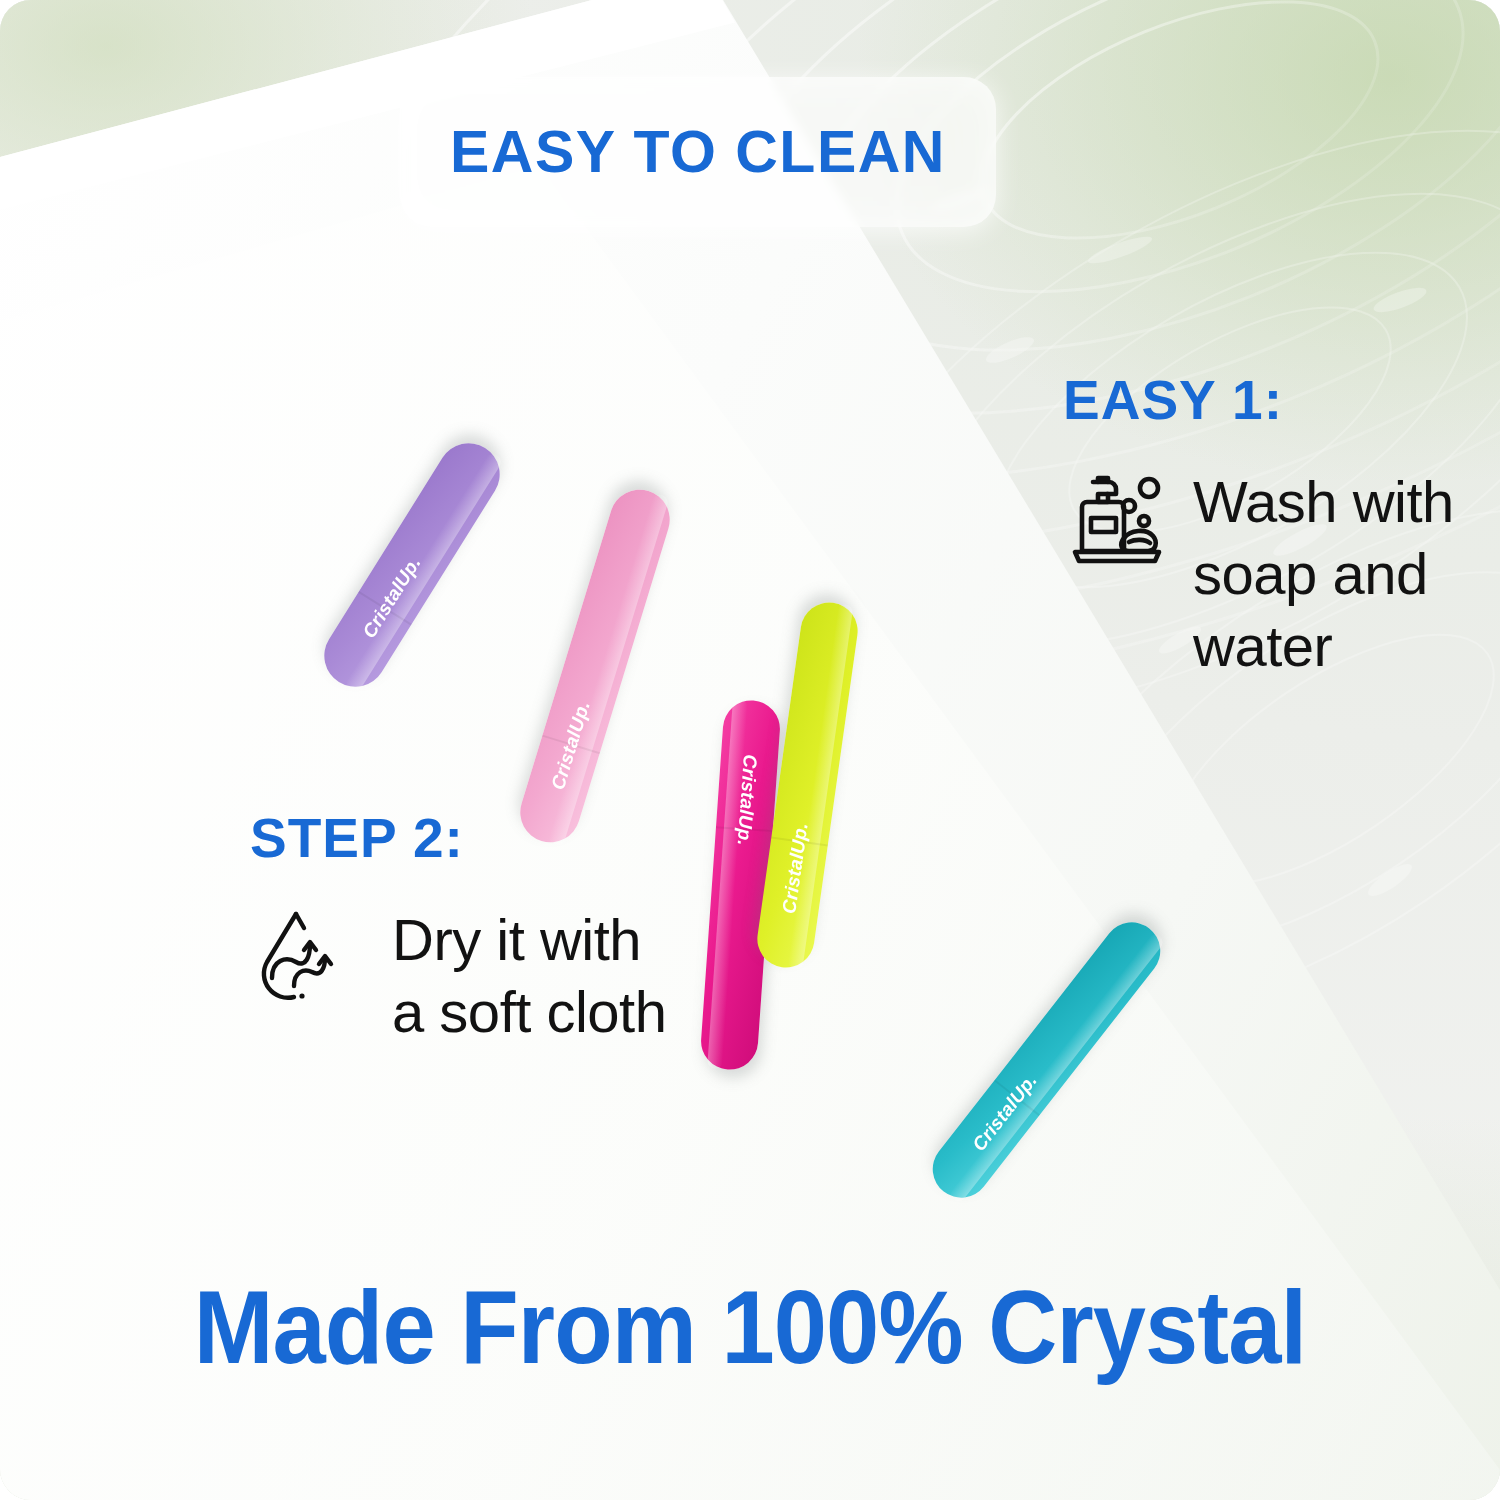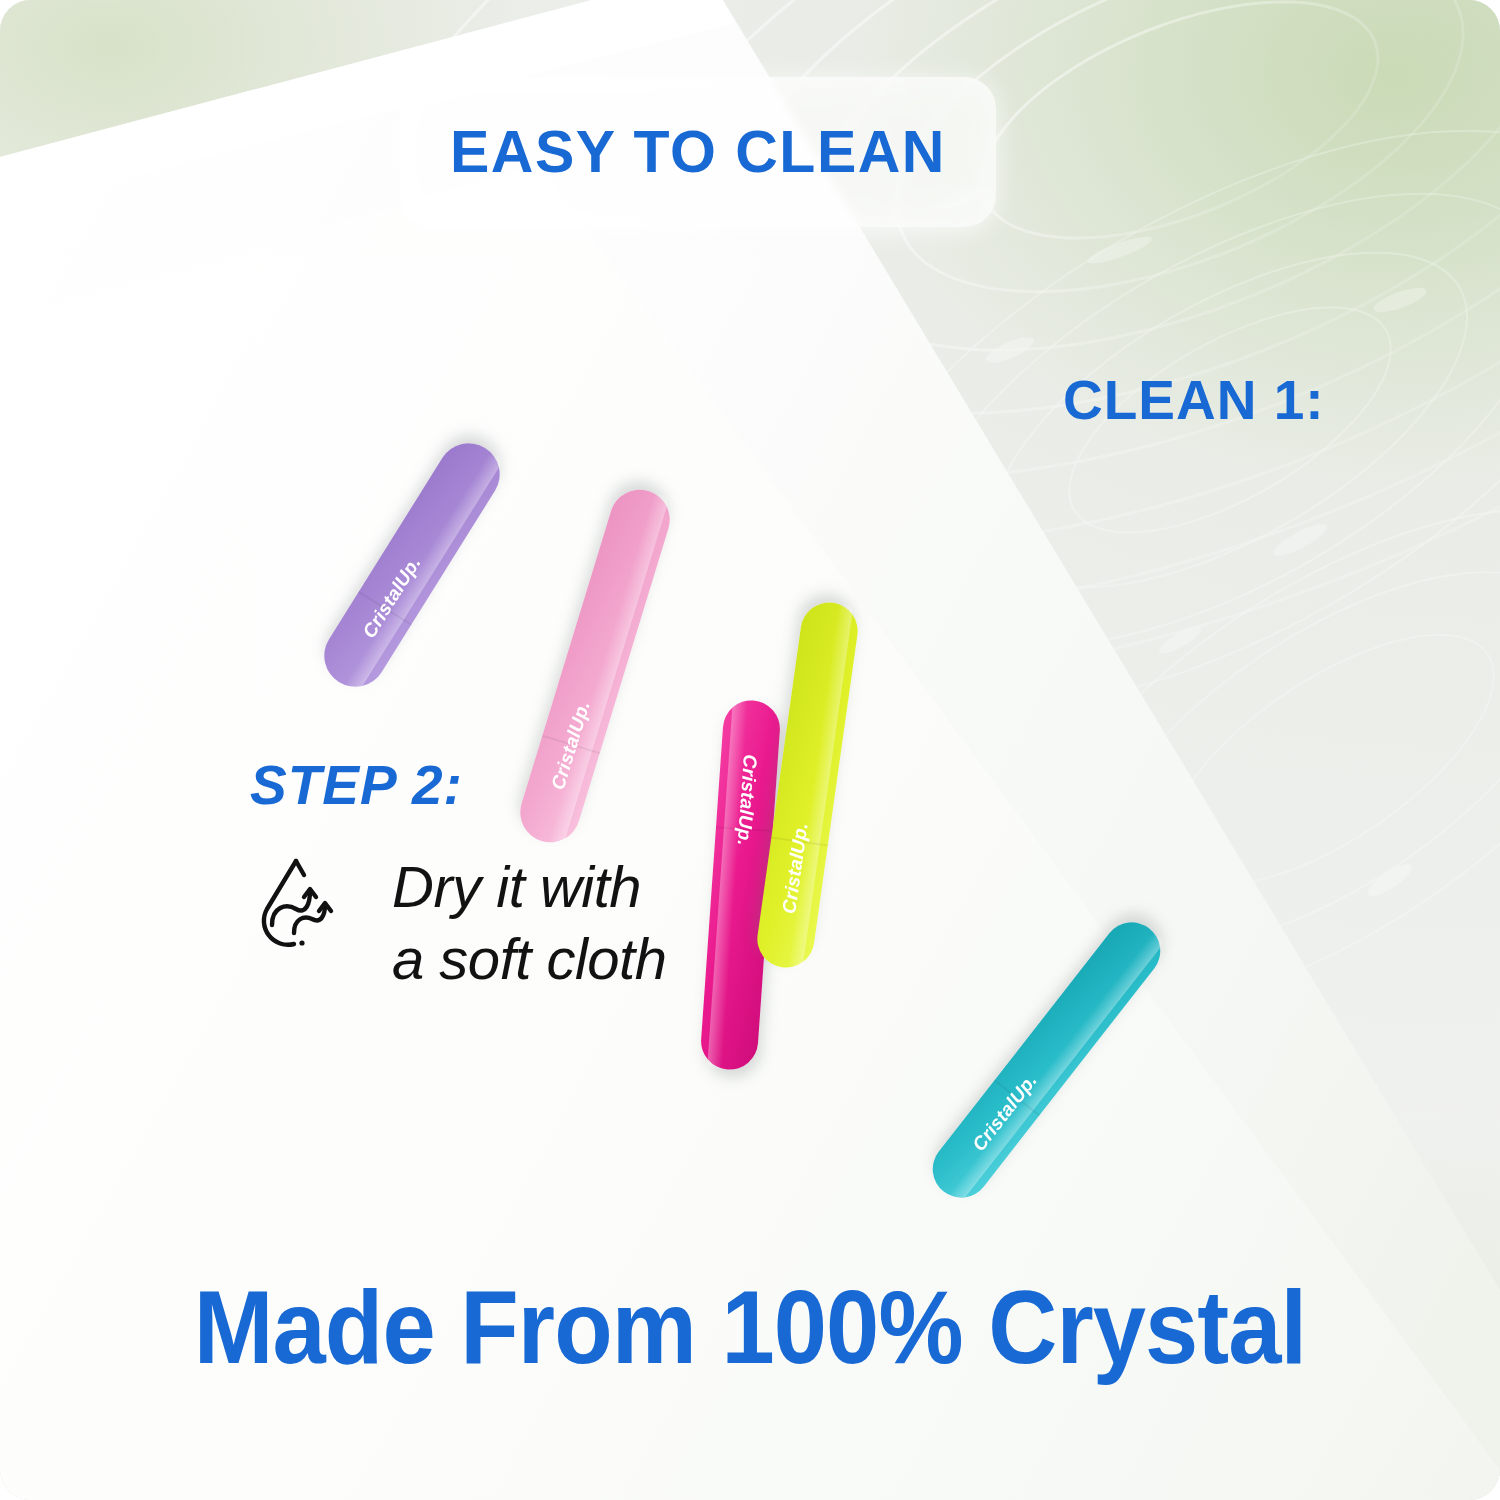--- a/index.html
+++ b/index.html
@@ -86,21 +86,21 @@
   .step-icon{flex:0 0 auto;}
   .step-text{
     font-family:"Liberation Sans", sans-serif;
     font-size:58px;line-height:1.24;color:#121212;font-weight:400;
     letter-spacing:-.5px;white-space:pre-line;
   }
 
   #step1{left:1063px;top:368px;}
   #step1 .step-title{margin-left:0;}
   #step1 .step-body{margin-top:4px;}
-  #step2{left:250px;top:753px;font-style:italic;}
+  #step2{left:250px;top:806px;}
   #step2 .step-body{margin-top:23px;gap:46px;}
 
   
   .file{
     position:absolute;
     border-radius:999px;
     display:flex;align-items:flex-start;justify-content:center;
     transform-origin:50% 50%;
     box-shadow:4px 8px 14px rgba(110,120,120,.25);
   }
@@ -246,21 +246,48 @@
               background:linear-gradient(100deg,#4fd2dc 0%,#29bcc9 45%,#16a6b4 100%);
               transform:rotate(218deg);">
     <div class="gloss"></div>
     <div class="notch" style="top:118px;"></div>
     <div class="brand-wrap">
       <span class="brand">CristalUp.</span>
     </div>
   </div>
 
   <div class="step" id="step1">
-    <div class="step-title">CLEAN 1:</div>
+    <div class="step-title">EASY 1:</div>
+    <div class="step-body">
+      <div class="step-icon">
+        <svg width="108" height="112" viewBox="0 0 108 112" fill="none" stroke="#111111" stroke-width="4.6" stroke-linecap="round" stroke-linejoin="round">
+
+          <path d="M30 16 h16 a7 7 0 0 1 7 7 v5 h-9"></path>
+          <path d="M35 16 v-4 h10 v4"></path>
+
+          <path d="M35 28 h10 v8 h-10 z"></path>
+
+          <path d="M24 36 h32 a5 5 0 0 1 5 5 v44 h-42 v-44 a5 5 0 0 1 5 -5 z"></path>
+
+          <rect x="28" y="52" width="25" height="14"></rect>
+
+          <path d="M61 72 c6 -8 22 -10 29 -2 c5 6 3 15 -5 15 h-19 c-8 0 -10 -7 -5 -13 z"></path>
+          <path d="M66 76 c6 -3 16 -3 21 1"></path>
+
+          <path d="M12 86 h84 l-4 9 h-76 z"></path>
+
+          <circle cx="86" cy="22" r="9"></circle>
+          <circle cx="66" cy="40" r="6"></circle>
+          <circle cx="81" cy="55" r="5"></circle>
+        </svg>
+      </div>
+      <div class="step-text">Wash with
+soap and
+water</div>
+    </div>
   </div>
 
   <div class="step" id="step2">
     <div class="step-title">STEP 2:</div>
     <div class="step-body">
       <div class="step-icon">
         <svg width="96" height="106" viewBox="0 0 96 106" fill="none" stroke="#111111" stroke-width="4.4" stroke-linecap="round" stroke-linejoin="round">
 
           <path d="M46 10 L17 58 a24 24 0 0 0 27 35"></path>
           <path d="M46 10 L54 24"></path>

